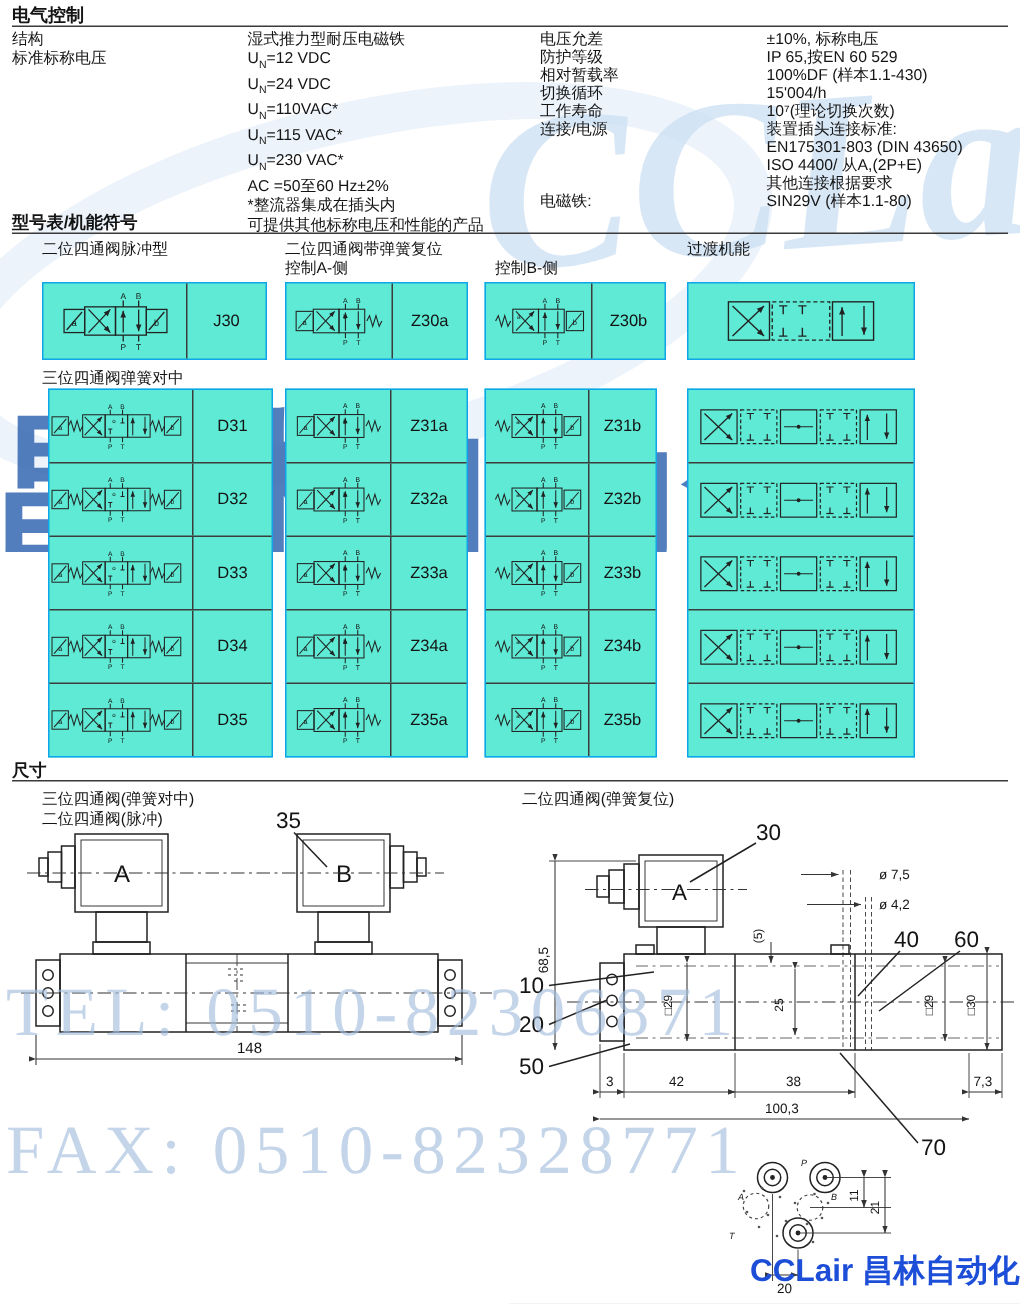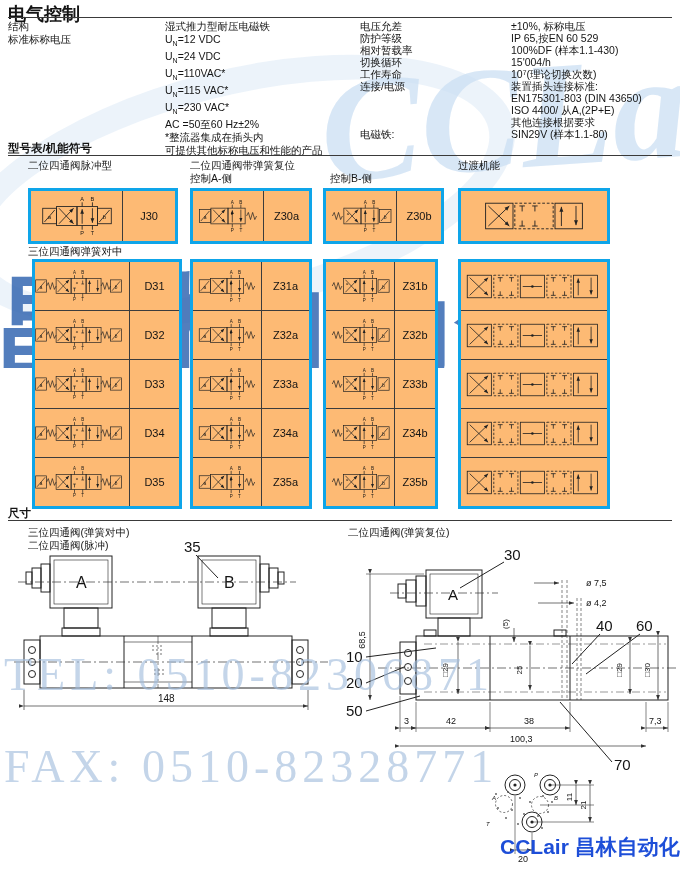--- a/index.html
+++ b/index.html
@@ -1,26 +1,26 @@
 <!DOCTYPE html>
 <html><head>
 <meta charset="utf-8">
 <style>
   html,body{margin:0;padding:0;background:#e9e9e9;}
   .page{position:relative;width:680px;height:869px;background:#ffffff;overflow:hidden;
         font-family:"Liberation Sans","DejaVu Sans",sans-serif;color:#141414;}
   .abs{position:absolute;}
-  .sec-title{position:absolute;font-size:18px;font-weight:bold;}
+  .sec-title{position:absolute;font-size:12px;font-weight:bold;}
   .hrule{position:absolute;left:8px;right:8px;height:0;border-top:1.4px solid #3a3a3a;}
   .ln{font-size:10.5px;line-height:13px;white-space:nowrap;}
   .lnr{font-size:10.5px;line-height:12px;min-height:12px;white-space:nowrap;}
   .col{position:absolute;}
   sub{font-size:7px;}
   .hd{position:absolute;font-size:10.5px;white-space:nowrap;}
-  .vcol{position:absolute;border:3px solid #0ea5e9;background:#fdba74;box-sizing:border-box;}
+  .vcol{position:absolute;border:1px solid #0ea5e9;background:#5eead4;box-sizing:border-box;}
   .vrow{display:flex;height:48px;border-top:1px solid #3c3c3c;align-items:stretch;}
   .vrow.first{border-top:none;}
   .vrow.tall{height:50px;}
   .vsym{flex:1;display:flex;align-items:center;justify-content:center;}
   .vlbl{width:52px;border-left:1px solid #3c3c3c;display:flex;align-items:center;justify-content:center;font-size:11px;}
   .vlbl.w50{width:50px;}
   .cap{position:absolute;font-size:10.5px;white-space:nowrap;}
   svg text{font-family:"Liberation Sans","DejaVu Sans",sans-serif;fill:#141414;}
   
   .wm-under{position:absolute;z-index:0;pointer-events:none;}

